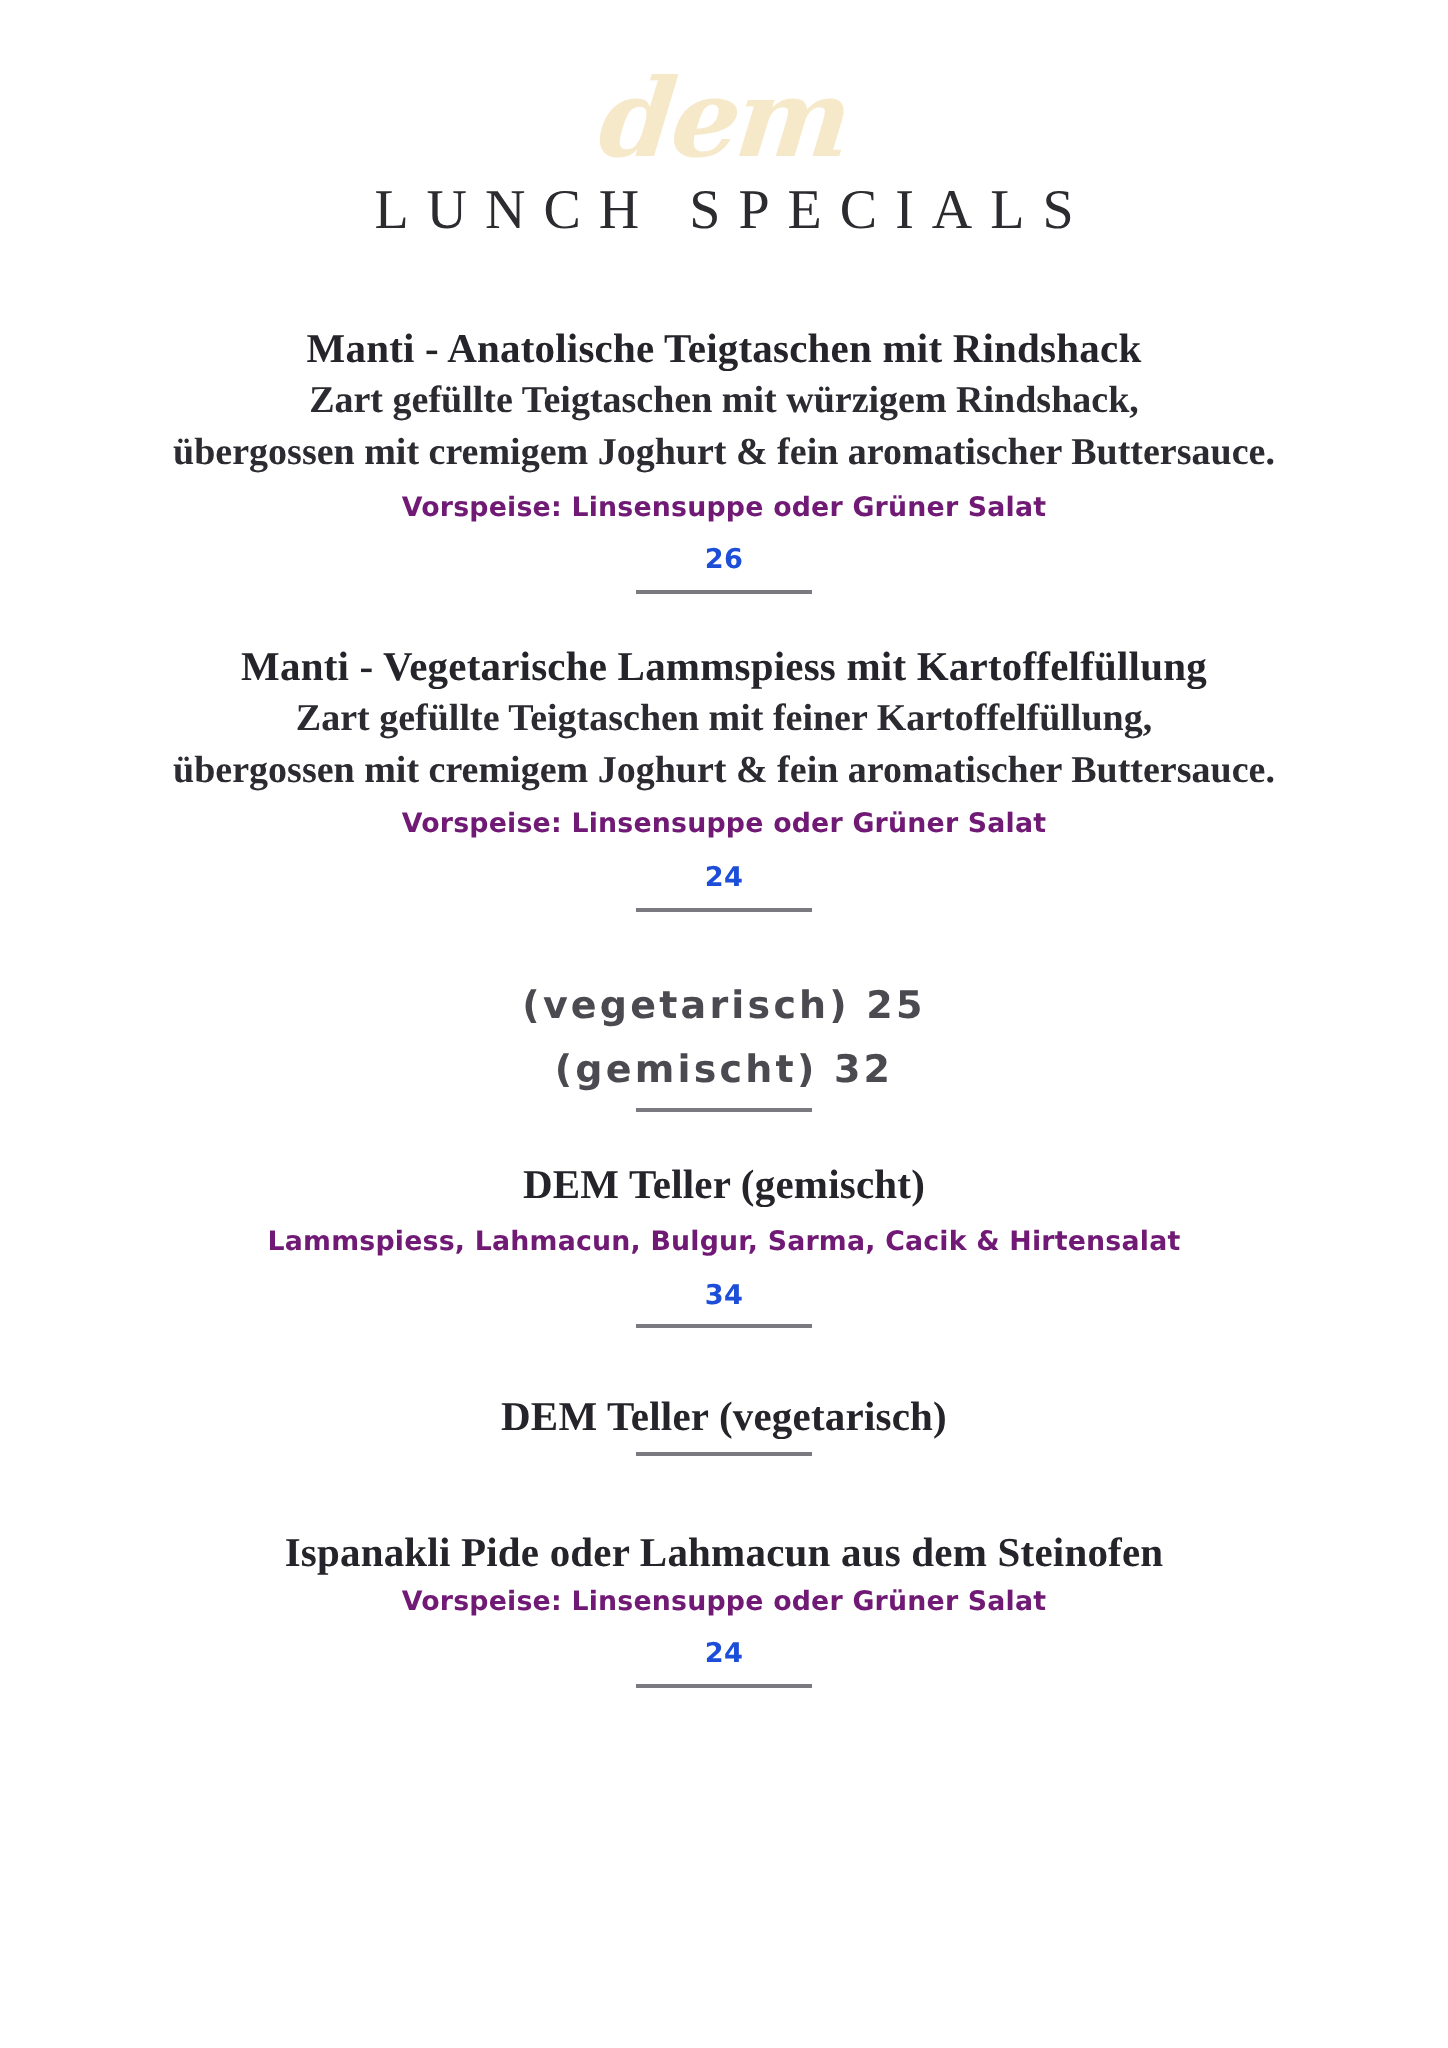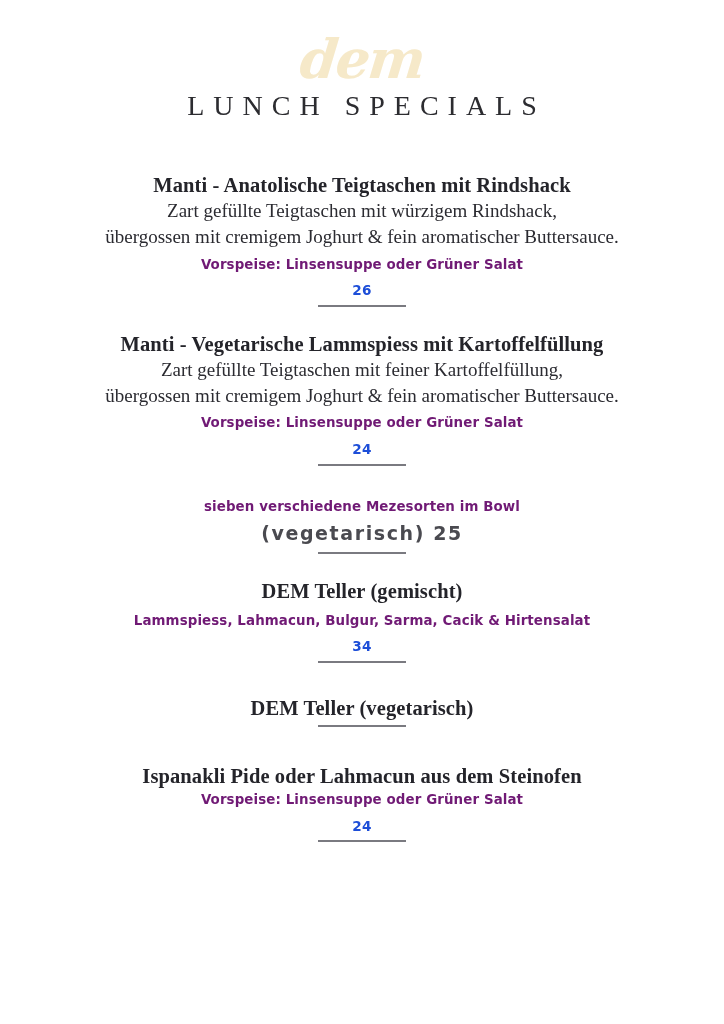--- a/index.html
+++ b/index.html
@@ -49,42 +49,42 @@
     font-size: 28px;
     line-height: 1.1;
     letter-spacing: 9px;
     color: #2c2c30;
     margin: 4px;
     padding-left: 9px;
   }
 
   
   .menu {
-    margin-top: 50px;
+    margin-top: 40px;
     padding: 0 24px;
   }
 
   .menu-item {
     text-align: center;
     margin-bottom: 22px;
   }
 
   .item-title {
     font-family: "Liberation Serif", serif;
     font-weight: 700;
     font-size: 20.5px;
     line-height: 1.28;
     color: #24242a;
     margin: 0;
     letter-spacing: 0.1px;
   }
 
   .item-desc {
     font-family: "Liberation Serif", serif;
-    font-weight: 400;
+    font-weight: 700;
     font-size: 19px;
     line-height: 1.3;
     color: #2b2b31;
     margin: 1px 0 0 0;
   }
 
   .item-note {
     font-family: "DejaVu Sans", sans-serif;
     font-weight: 700;
     font-size: 13.4px;
@@ -160,22 +160,22 @@
     <div class="menu-item item-manti-veg">
       <h2 class="item-title">Manti - Vegetarische Lammspiess mit Kartoffelfüllung</h2>
       <p class="item-desc">Zart gefüllte Teigtaschen mit feiner Kartoffelfüllung,</p>
       <p class="item-desc">übergossen mit cremigem Joghurt &amp; fein aromatischer Buttersauce.</p>
       <p class="item-note">Vorspeise: Linsensuppe oder Grüner Salat</p>
       <p class="item-price">24</p>
       <hr class="divider">
     </div>
 
     <div class="menu-item item-meze">
-      <p class="item-note">sieben verschiedene Mezesorten im Bowl</p>
       <p class="price-option">(vegetarisch) 25</p>
+      <p class="price-option">(gemischt) 32</p>
       <hr class="divider">
     </div>
 
     <div class="menu-item item-teller-mix">
       <h2 class="item-title">DEM Teller (gemischt)</h2>
       <p class="item-note">Lammspiess, Lahmacun, Bulgur, Sarma, Cacik &amp; Hirtensalat</p>
       <p class="item-price">34</p>
       <hr class="divider">
     </div>
 

